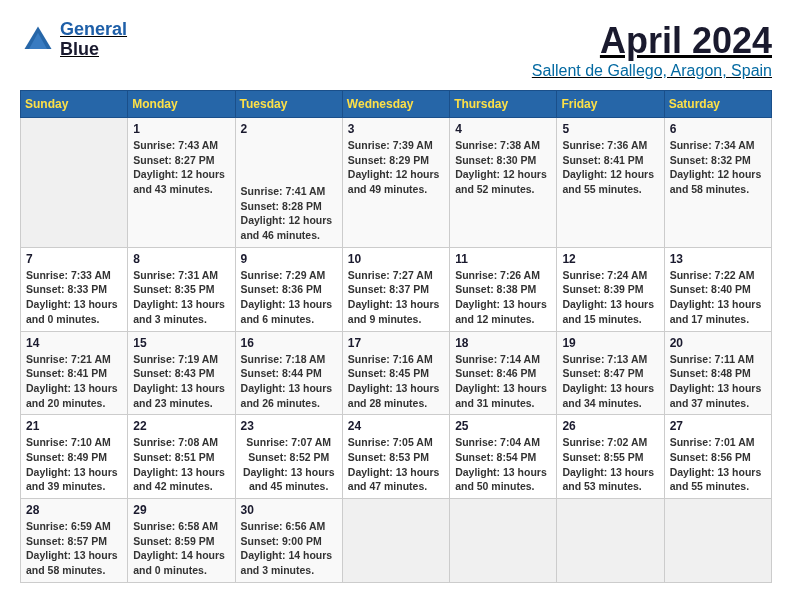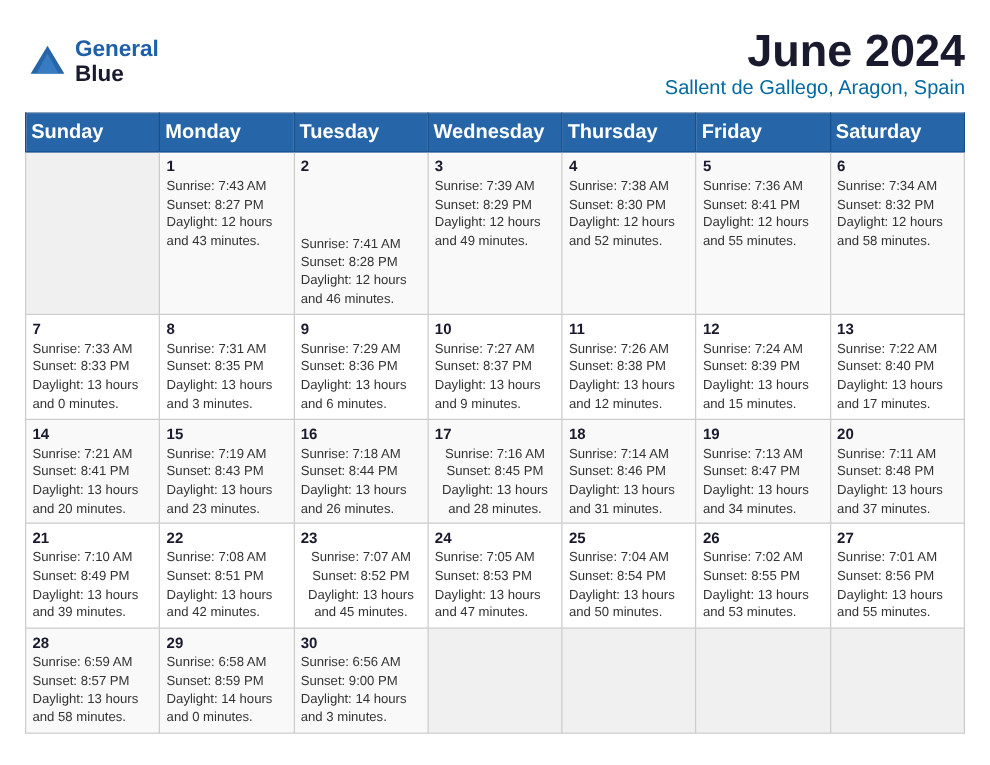--- a/index.html
+++ b/index.html
@@ -6,22 +6,23 @@
     body {
       font-family: Arial, sans-serif;
       background: #fff;
       width: 792px;
       min-height: 612px;
       padding: 20px;
     }
     .header-section {
       display: flex;
       justify-content: space-between;
-      align-items: center;
+      align-items: flex-start;
       margin-bottom: 10px;
+      text-decoration: underline;
     }
     .logo {
       display: flex;
       align-items: center;
       gap: 4px;
     }
     .logo-text {
       font-size: 18px;
       font-weight: bold;
       color: #1a1a2e;
@@ -44,24 +45,24 @@
       font-size: 16px;
       color: #0369a1;
     }
     table {
       width: 100%;
       border-collapse: collapse;
       font-size: 11px;
     }
     thead tr th {
       background: #2666a8;
-      color: #ffffff;
+      color: #fde047;
       padding: 6px 4px;
       text-align: left;
-      font-size: 16px;
+      font-size: 12px;
       font-weight: bold;
       border: 1px solid #1a4f8a;
     }
     tbody tr td {
       border: 1px solid #ccc;
       vertical-align: top;
       padding: 4px 5px;
       width: calc(100% / 7);
       min-height: 80px;
       background: #fff;
@@ -75,41 +76,42 @@
     .day-number {
       font-weight: bold;
       font-size: 12px;
       color: #1a1a2e;
       margin-bottom: 2px;
     }
     .day-info {
       color: #333;
       font-size: 10.5px;
       line-height: 1.4;
+      font-weight: bold;
     }
     .empty-cell {
       background: #f0f0f0 !important;
     }
   </style>
 </head>
 <body>
 
 <div class="header-section">
   <div class="logo">
     <svg class="logo-icon" viewBox="0 0 40 40">
       <polygon points="20,5 35,30 5,30" fill="#2666a8"></polygon>
       <polygon points="20,12 30,30 10,30" fill="#4a90d9" opacity="0.5"></polygon>
     </svg>
     <div class="logo-text">
       <div><span class="blue">General</span></div>
       <div>Blue</div>
     </div>
   </div>
   <div class="title-section">
-    <div class="calendar-title">June 2024</div>
+    <div class="calendar-title">April 2024</div>
     <div class="calendar-subtitle">Sallent de Gallego, Aragon, Spain</div>
   </div>
 </div>
 
 <table>
   <thead>
     <tr>
     <th>Sunday</th>
         <th>Monday</th>
         <th>Tuesday</th>
@@ -217,21 +219,21 @@
 Daylight: 13 hours and 23 minutes.</div>
         </td>
         <td>
           <div class="day-number">16</div>
           <div class="day-info" style="white-space: pre-line;">Sunrise: 7:18 AM
 Sunset: 8:44 PM
 Daylight: 13 hours and 26 minutes.</div>
         </td>
         <td>
           <div class="day-number">17</div>
-          <div class="day-info" style="white-space: pre-line; text-align: center;">Sunrise: 7:16 AM
+          <div class="day-info" style="white-space: pre-line;">Sunrise: 7:16 AM
 Sunset: 8:45 PM
 Daylight: 13 hours and 28 minutes.</div>
         </td>
         <td>
           <div class="day-number">18</div>
           <div class="day-info" style="white-space: pre-line;">Sunrise: 7:14 AM
 Sunset: 8:46 PM
 Daylight: 13 hours and 31 minutes.</div>
         </td>
         <td>

